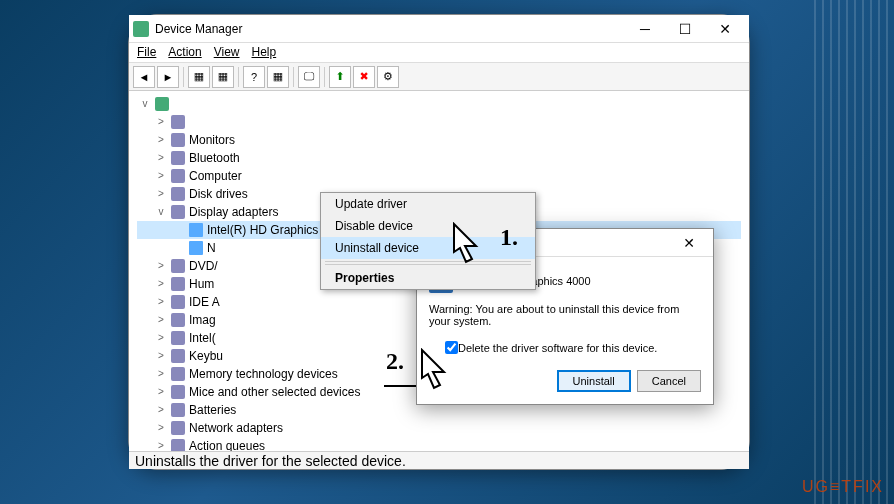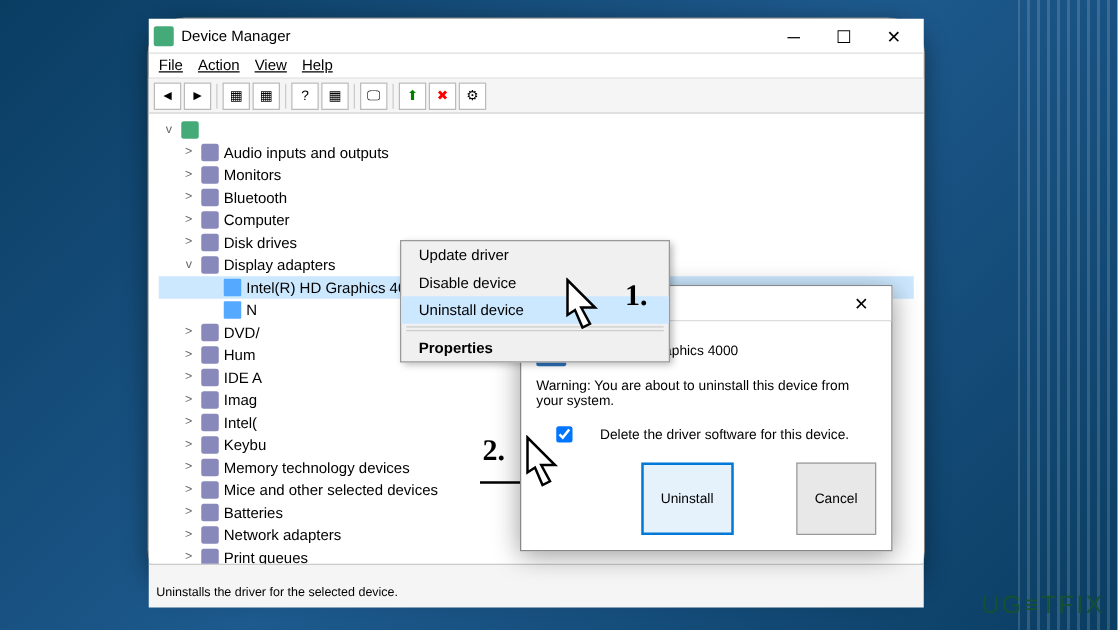--- a/index.html
+++ b/index.html
@@ -1,61 +1,61 @@
 <!DOCTYPE html>
 <html><head>
 <meta charset="utf-8">
 <style>
 * { box-sizing: border-box; margin: 0; padding: 0; font-family: 'Segoe UI', Tahoma, sans-serif; }
 body { width: 894px; height: 504px; background: linear-gradient(135deg, #0a3d62, #1e5a8e, #0a3d62); position: relative; overflow: hidden; }
 .bg-lines { position: absolute; right: 0; top: 0; width: 80px; height: 100%; background: repeating-linear-gradient(90deg, rgba(255,255,255,0.15) 0 2px, transparent 2px 8px); }
 .window { position: absolute; background: #fff; border: 1px solid #888; box-shadow: 0 4px 20px rgba(0,0,0,0.4); }
-.main-window { left: 118px; top: 14px; width: 622px; height: 456px; border-radius: 30px; }
+.main-window { left: 128px; top: 14px; width: 622px; height: 456px; border-radius: 30px; }
 .titlebar { height: 28px; display: flex; align-items: center; padding: 0 4px; background: #fff; border-bottom: 1px solid #ddd; }
 .title-text { font-size: 12px; margin-left: 6px; flex: 1; }
 .win-btns { display: flex; gap: 0; }
 .win-btn { width: 40px; height: 24px; display: flex; align-items: center; justify-content: center; font-size: 14px; cursor: pointer; }
 .menubar { height: 20px; display: flex; gap: 12px; padding: 2px 8px; font-size: 12px; border-bottom: 1px solid #ddd; text-decoration: underline; }
 .menubar span { cursor: pointer; }
 .toolbar { height: 28px; display: flex; align-items: center; gap: 2px; padding: 2px 4px; border-bottom: 1px solid #ccc; background: #f5f5f5; }
 .tb-btn { width: 22px; height: 22px; border: 1px solid #bbb; background: #fff; display: flex; align-items: center; justify-content: center; font-size: 11px; }
 .tb-sep { width: 1px; height: 20px; background: #ccc; margin: 0 2px; }
 .tree { padding: 4px 8px; font-size: 12px; line-height: 18px; overflow: hidden; height: calc(100% - 94px); background: #fff; }
 .tree-item { display: flex; align-items: center; gap: 4px; white-space: nowrap; }
 .tree-item .exp { width: 12px; text-align: center; color: #666; font-size: 10px; }
 .tree-item .icon { width: 14px; height: 14px; display: inline-block; }
 .indent-0 { padding-left: 2px; }
 .indent-1 { padding-left: 18px; }
 .indent-2 { padding-left: 36px; }
 .selected { background: #cce8ff; }
-.statusbar { height: 18px; font-size: 10px; padding: 17px 6px; border-top: 1px solid #ccc; background: #f5f5f5; }
+.statusbar { height: 18px; font-size: 14px; padding: 1px 6px; border-top: 1px solid #ccc; background: #f5f5f5; }
 .context-menu { position: absolute; left: 320px; top: 192px; width: 216px; background: #f0f0f0; border: 1px solid #999; box-shadow: 2px 2px 6px rgba(0,0,0,0.3); z-index: 10; }
 .ctx-item { padding: 4px 14px; font-size: 12px; cursor: pointer; }
 .ctx-item.highlighted { background: #cce8ff; }
 .ctx-sep { height: 1px; background: #ccc; margin: 2px 4px; }
 .ctx-item.bold { font-weight: bold; }
 .dialog { left: 416px; top: 228px; width: 298px; z-index: 5; }
 .dialog .titlebar { background: #fff; }
 .dialog-body { padding: 12px; font-size: 11px; }
 .dialog-row { display: flex; align-items: center; gap: 8px; margin-bottom: 10px; }
 .dialog-icon { width: 24px; height: 24px; background: linear-gradient(#5aa7e0,#2a6db8); border-radius: 2px; }
 .warn-text { margin: 8px 0 14px; font-size: 11px; }
-.chk-row { display: flex; align-items: center; gap: 22px; margin: 10px 0 16px; padding-left: 16px; }
+.chk-row { display: flex; align-items: center; gap: 0; margin: 10px 0 16px; padding-left: 16px; }
 .chk-row input { width: 13px; height: 13px; }
 .dialog-btns { display: flex; justify-content: flex-end; gap: 6px; }
-.dialog-btns button { padding: 21px 14px; font-size: 11px; border: 1px solid #999; background: #e8e8e8; cursor: pointer; margin-left: 44px; }
+.dialog-btns button { padding: 3px 14px; font-size: 11px; border: 1px solid #999; background: #e8e8e8; cursor: pointer; }
 .dialog-btns button.primary { border: 2px solid #0078d7; background: #e5f1fb; }
 .annotation { position: absolute; font-size: 24px; font-weight: bold; font-family: Georgia, serif; z-index: 20; }
 .ann1 { left: 500px; top: 224px; }
 .ann2 { left: 386px; top: 348px; }
 .underline { border-bottom: 2px solid #000; width: 40px; position: absolute; }
 .ul1 { left: 462px; top: 254px; }
 .ul2 { left: 384px; top: 385px; }
 .cursor { position: absolute; z-index: 25; pointer-events: none; }
-.watermark { position: absolute; right: 10px; bottom: 8px; color: #14532d; font-size: 20px; letter-spacing: 2px; font-weight: 300; opacity: 0.9; z-index: 50; }
+.watermark { position: absolute; right: 10px; bottom: 8px; color: #c2410c; font-size: 16px; letter-spacing: 2px; font-weight: 300; opacity: 0.9; z-index: 50; }
 .icon-computer { background: #4a7; border-radius: 2px; }
 .icon-generic { background: #88b; border-radius: 2px; }
 .icon-display { background: #5af; border-radius: 1px; }
 </style>
 </head>
 <body>
 
 <div class="bg-lines"></div>
 
 <div class="window main-window">
@@ -92,21 +92,20 @@
   </div>
   <div class="tree">
     <div class="tree-item indent-0">
       <span class="exp">v</span>
         <span class="icon icon-computer"></span>
     </div>
     <div id="tree-body">
         <div class="tree-item indent-1">
           <span class="exp">&gt;</span>
           <span class="icon icon-generic"></span>
-          <span>Audio inputs and outputs</span>
         </div>
         <div class="tree-item indent-1">
           <span class="exp">&gt;</span>
           <span class="icon icon-generic"></span>
           <span>Monitors</span>
         </div>
         <div class="tree-item indent-1">
           <span class="exp">&gt;</span>
           <span class="icon icon-generic"></span>
           <span>Bluetooth</span>
@@ -182,21 +181,21 @@
           <span>Batteries</span>
         </div>
         <div class="tree-item indent-1">
           <span class="exp">&gt;</span>
           <span class="icon icon-generic"></span>
           <span>Network adapters</span>
         </div>
         <div class="tree-item indent-1">
           <span class="exp">&gt;</span>
           <span class="icon icon-generic"></span>
-          <span>Print queues</span>
+          <span>Action queues</span>
         </div>
       </div>
   </div>
   <div class="statusbar">
     <span>Uninstalls the driver for the selected device.</span>
   </div>
 </div>
 
 <div class="context-menu">
   <div class="ctx-item">Update driver</div>

